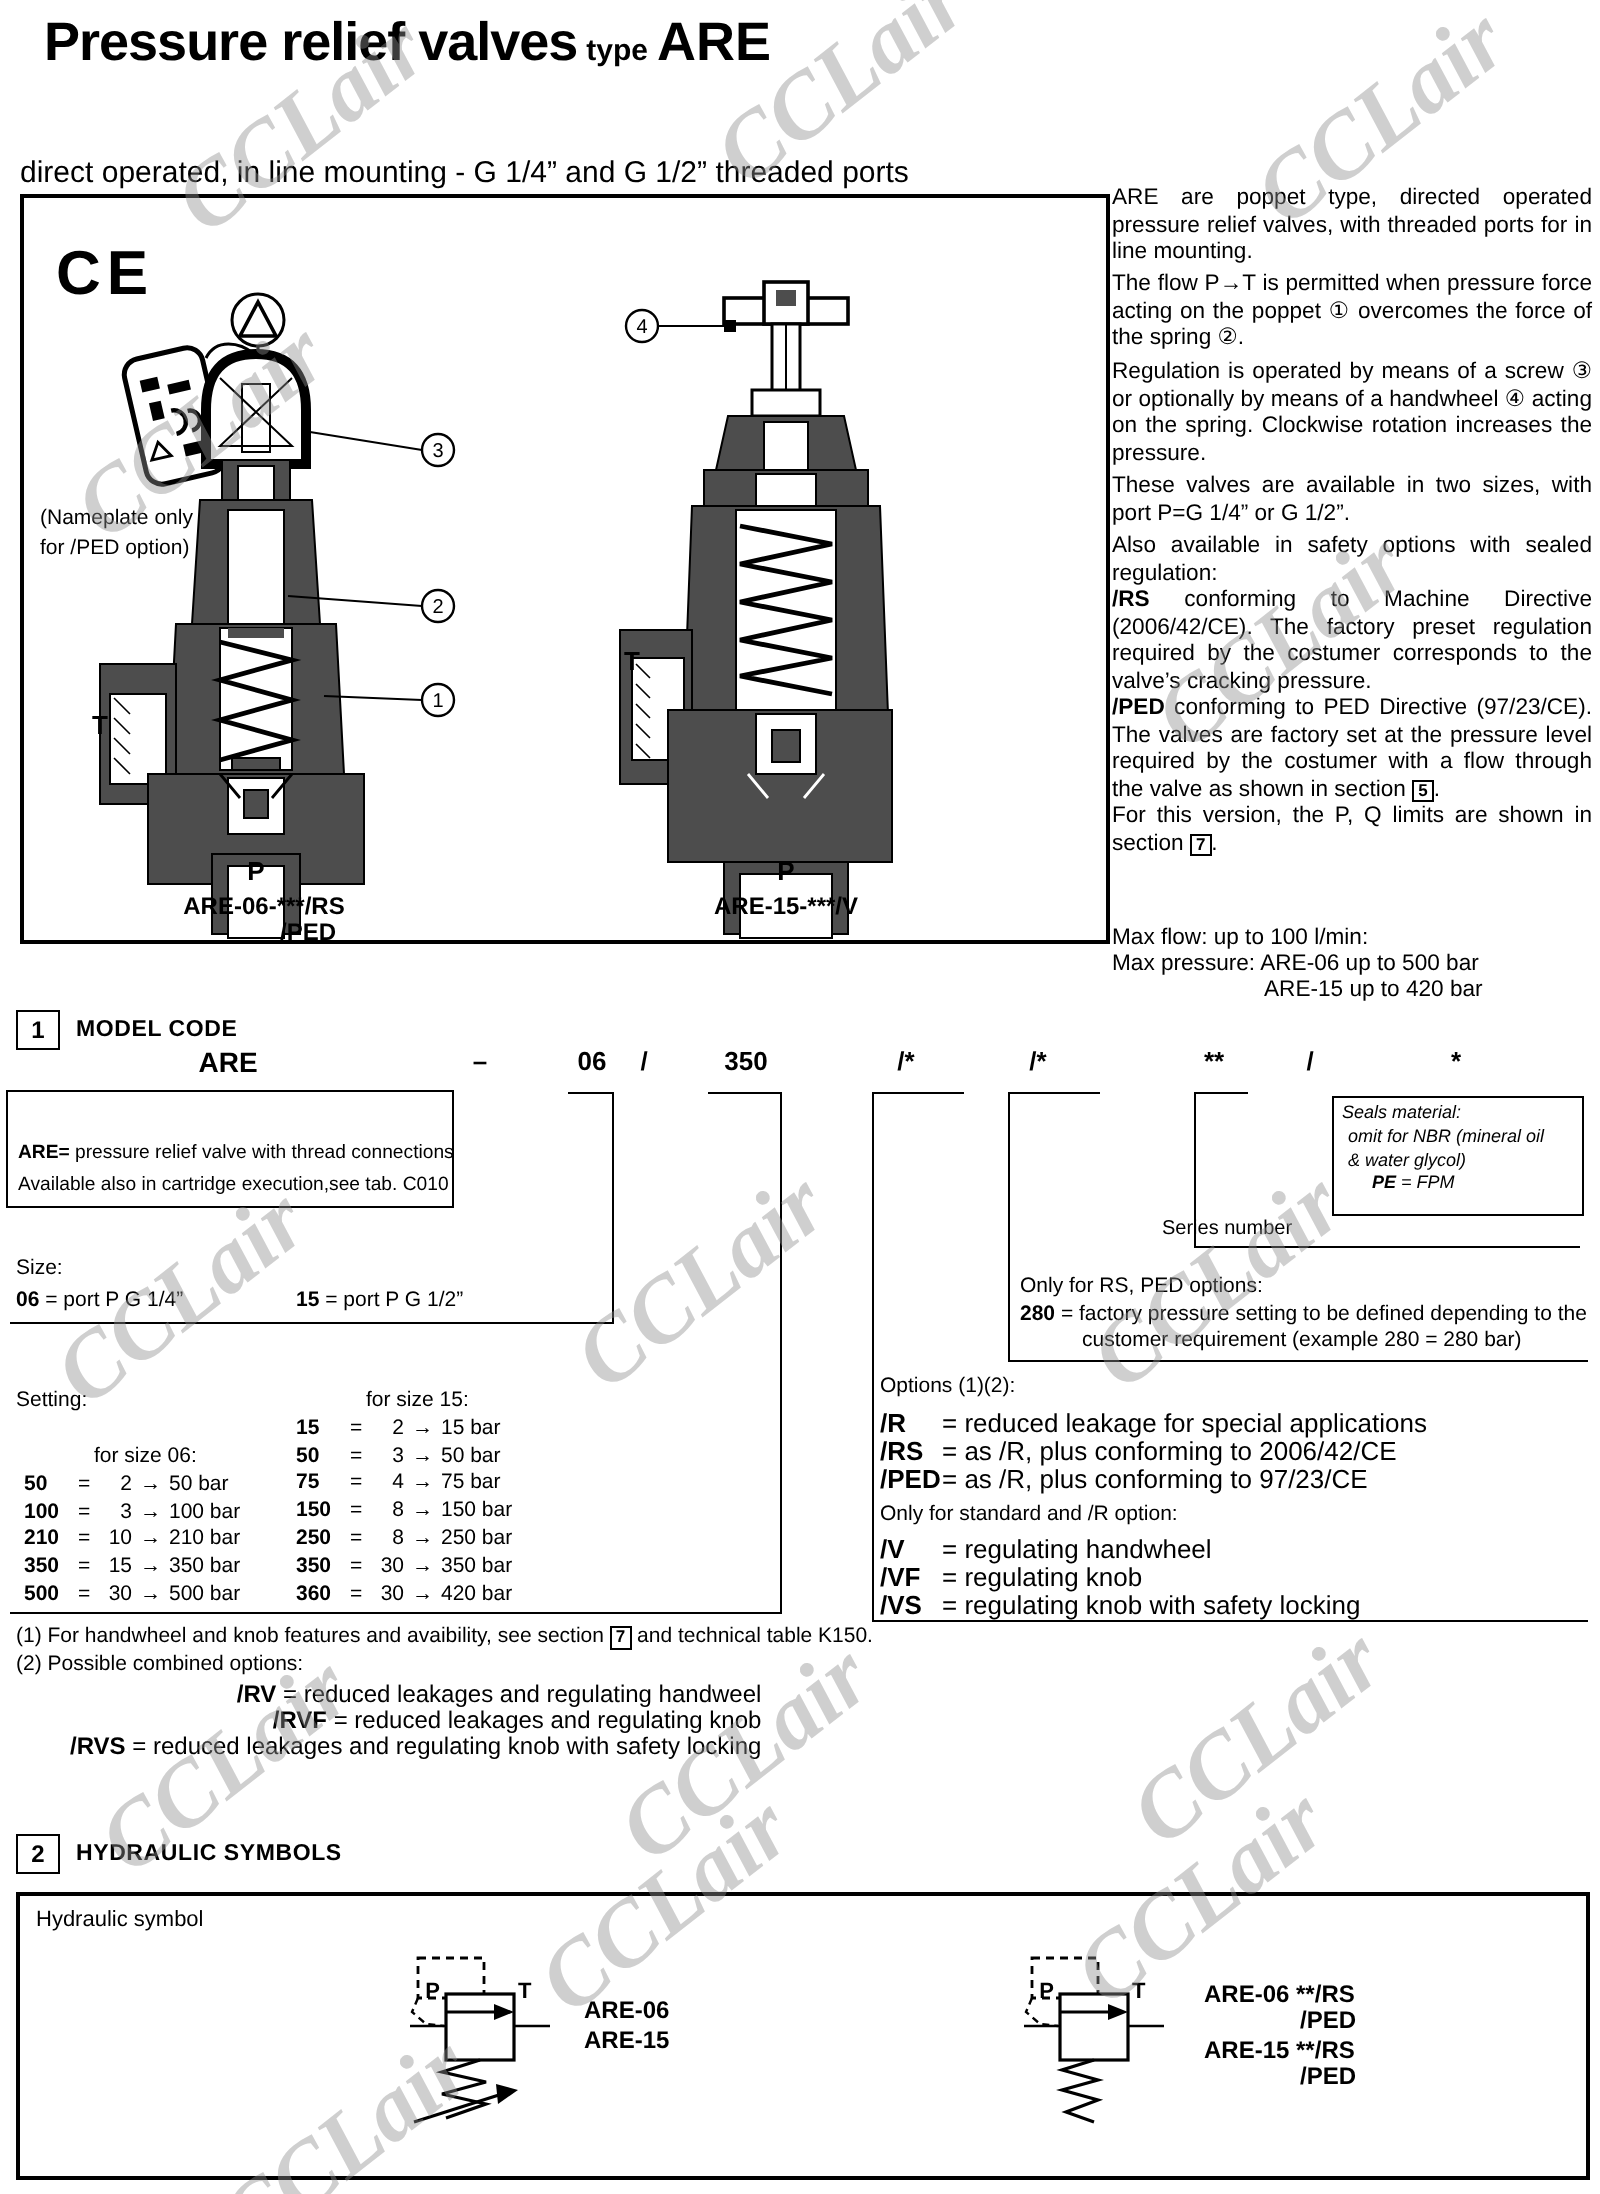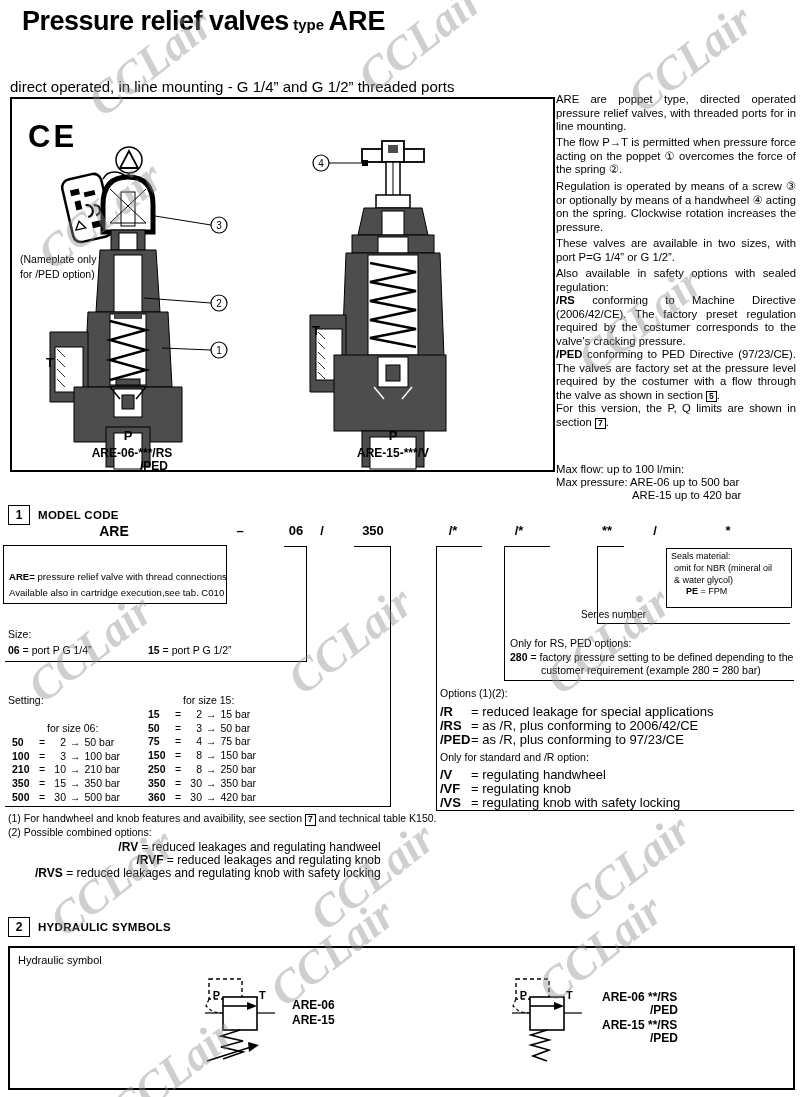--- a/index.html
+++ b/index.html
@@ -254,21 +254,21 @@
     </div>
 
   <div class="abs small" style="left:510px;top:637px;">Only for RS, PED options:</div>
   <div class="abs small" style="left:510px;top:651px;white-space:nowrap;">
     <b>280</b><span> = factory pressure setting to be defined depending to the</span>
   </div>
   <div class="abs small" style="left:541px;top:664px;">customer requirement (example 280 = 280 bar)</div>
 
   <div class="abs" style="left:581px;top:609px;font-size:10px;">Series number</div>
 
-  <div class="box" style="left:666px;top:548px;width:124px;height:58px;">
+  <div class="box" style="left:666px;top:548px;width:124px;height:58px;font-style:italic;">
     <div class="abs" style="left:4px;top:2px;font-size:9px;line-height:11.8px;white-space:nowrap;">
       <div>Seals material:</div>
       <div style="padding-left:3px;">omit for NBR (mineral oil</div>
       <div style="padding-left:3px;">&amp; water glycol)</div>
       <div style="padding-left:3px;margin-left:12px;"><b>PE</b><span> = FPM</span></div>
     </div>
   </div>
 
   <div class="abs small" style="left:8px;top:812px;white-space:nowrap;">
     <span>(1) For handwheel and knob features and avaibility, see section </span><span class="ref-box">7</span><span> and technical table K150.</span>

